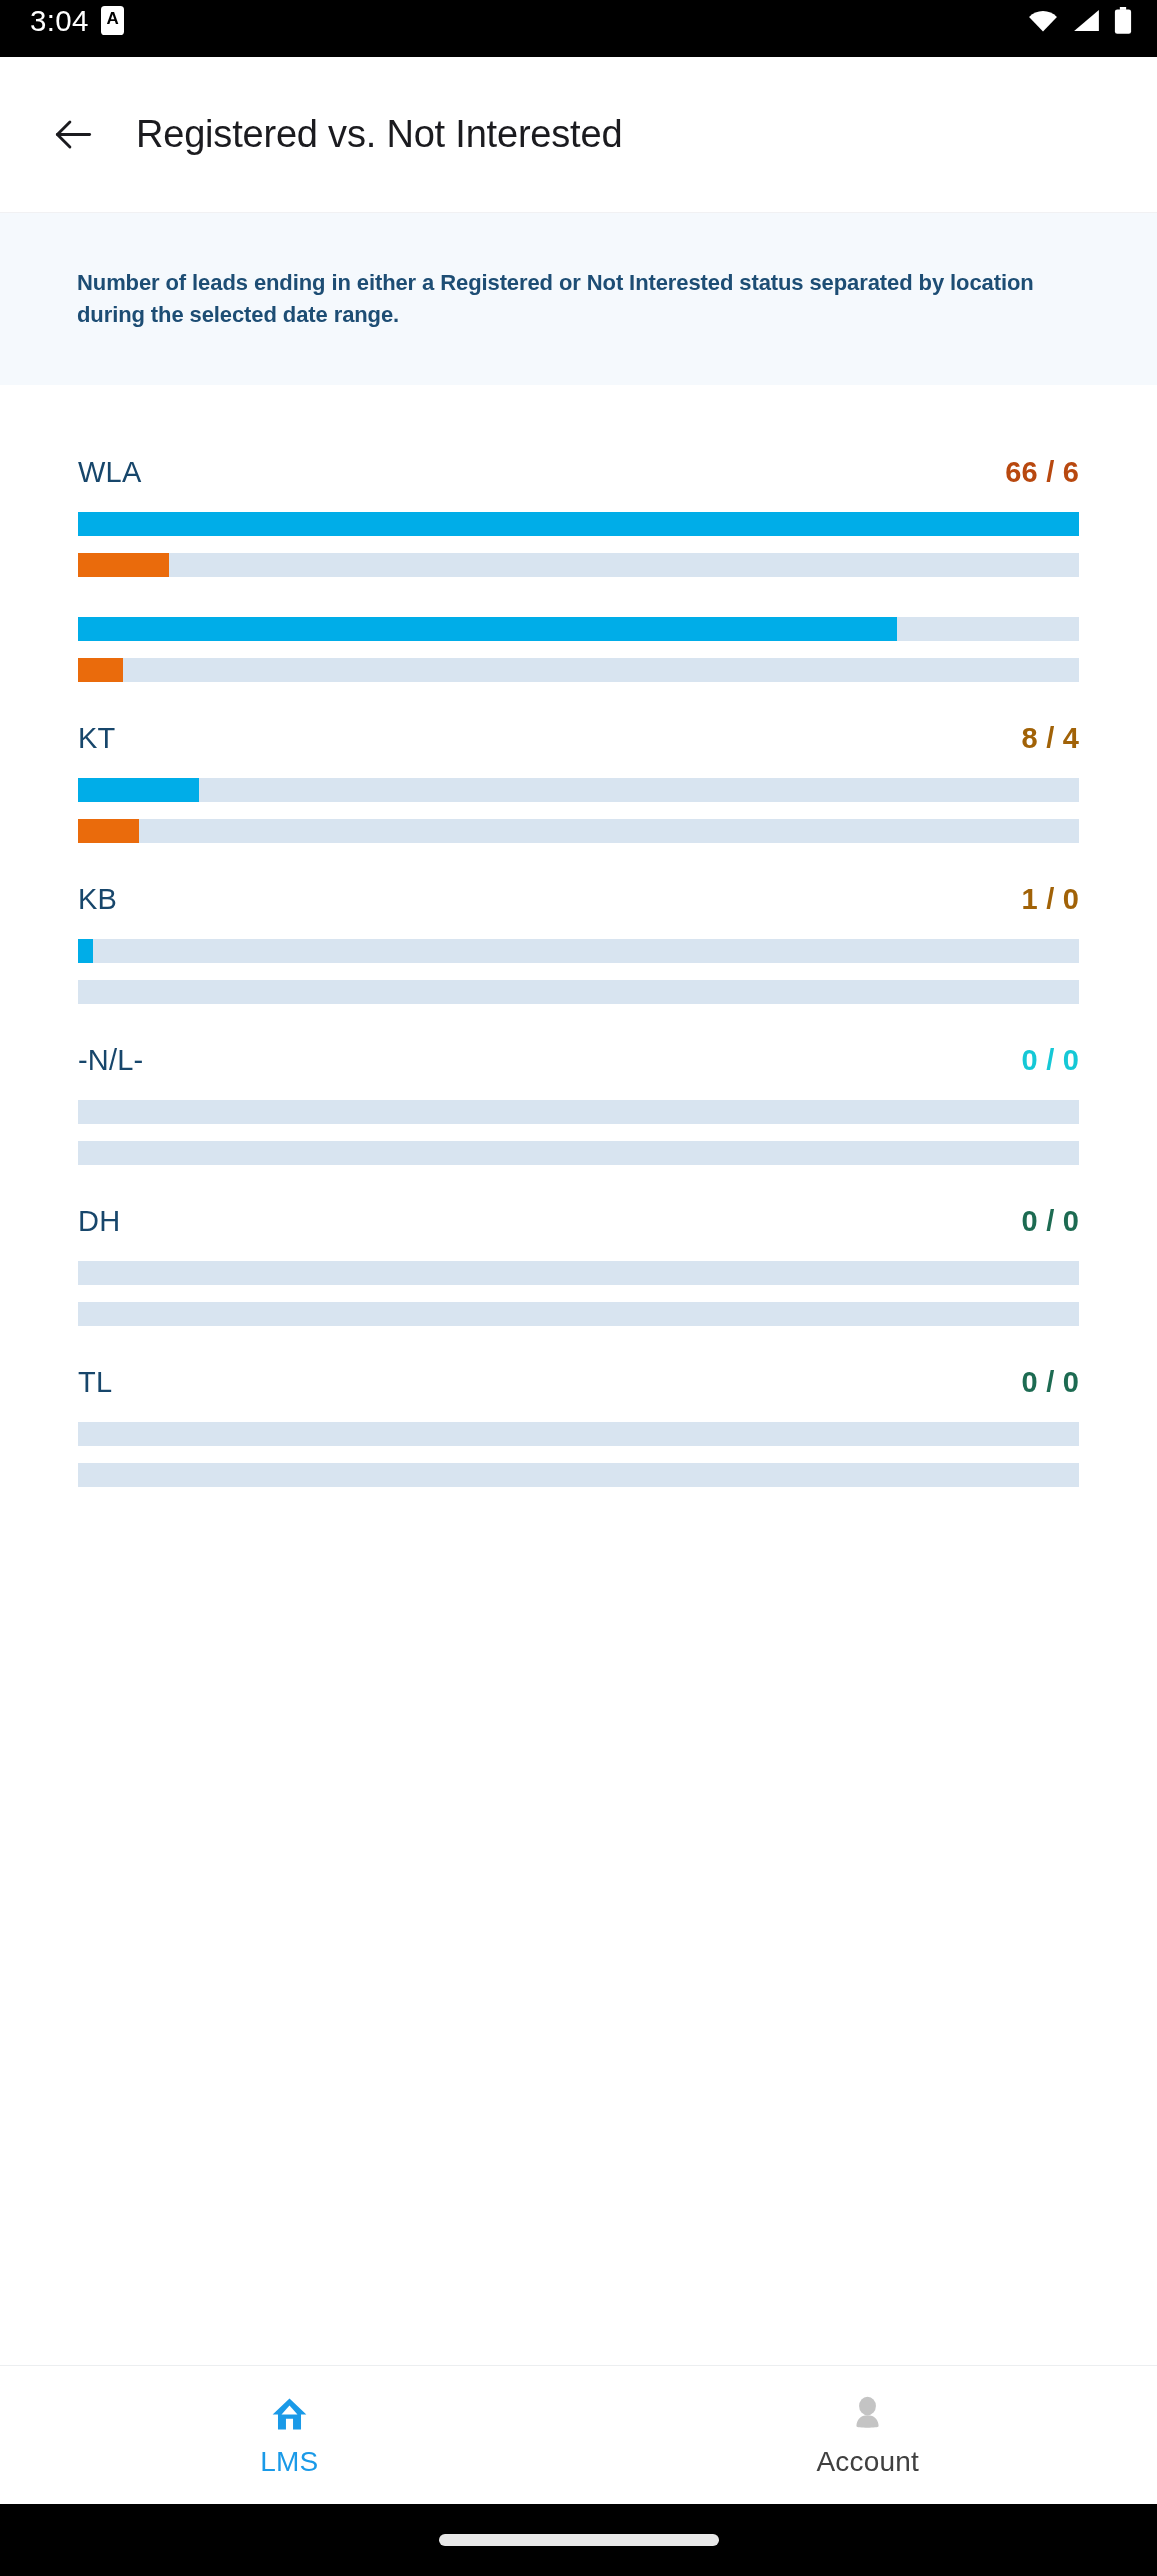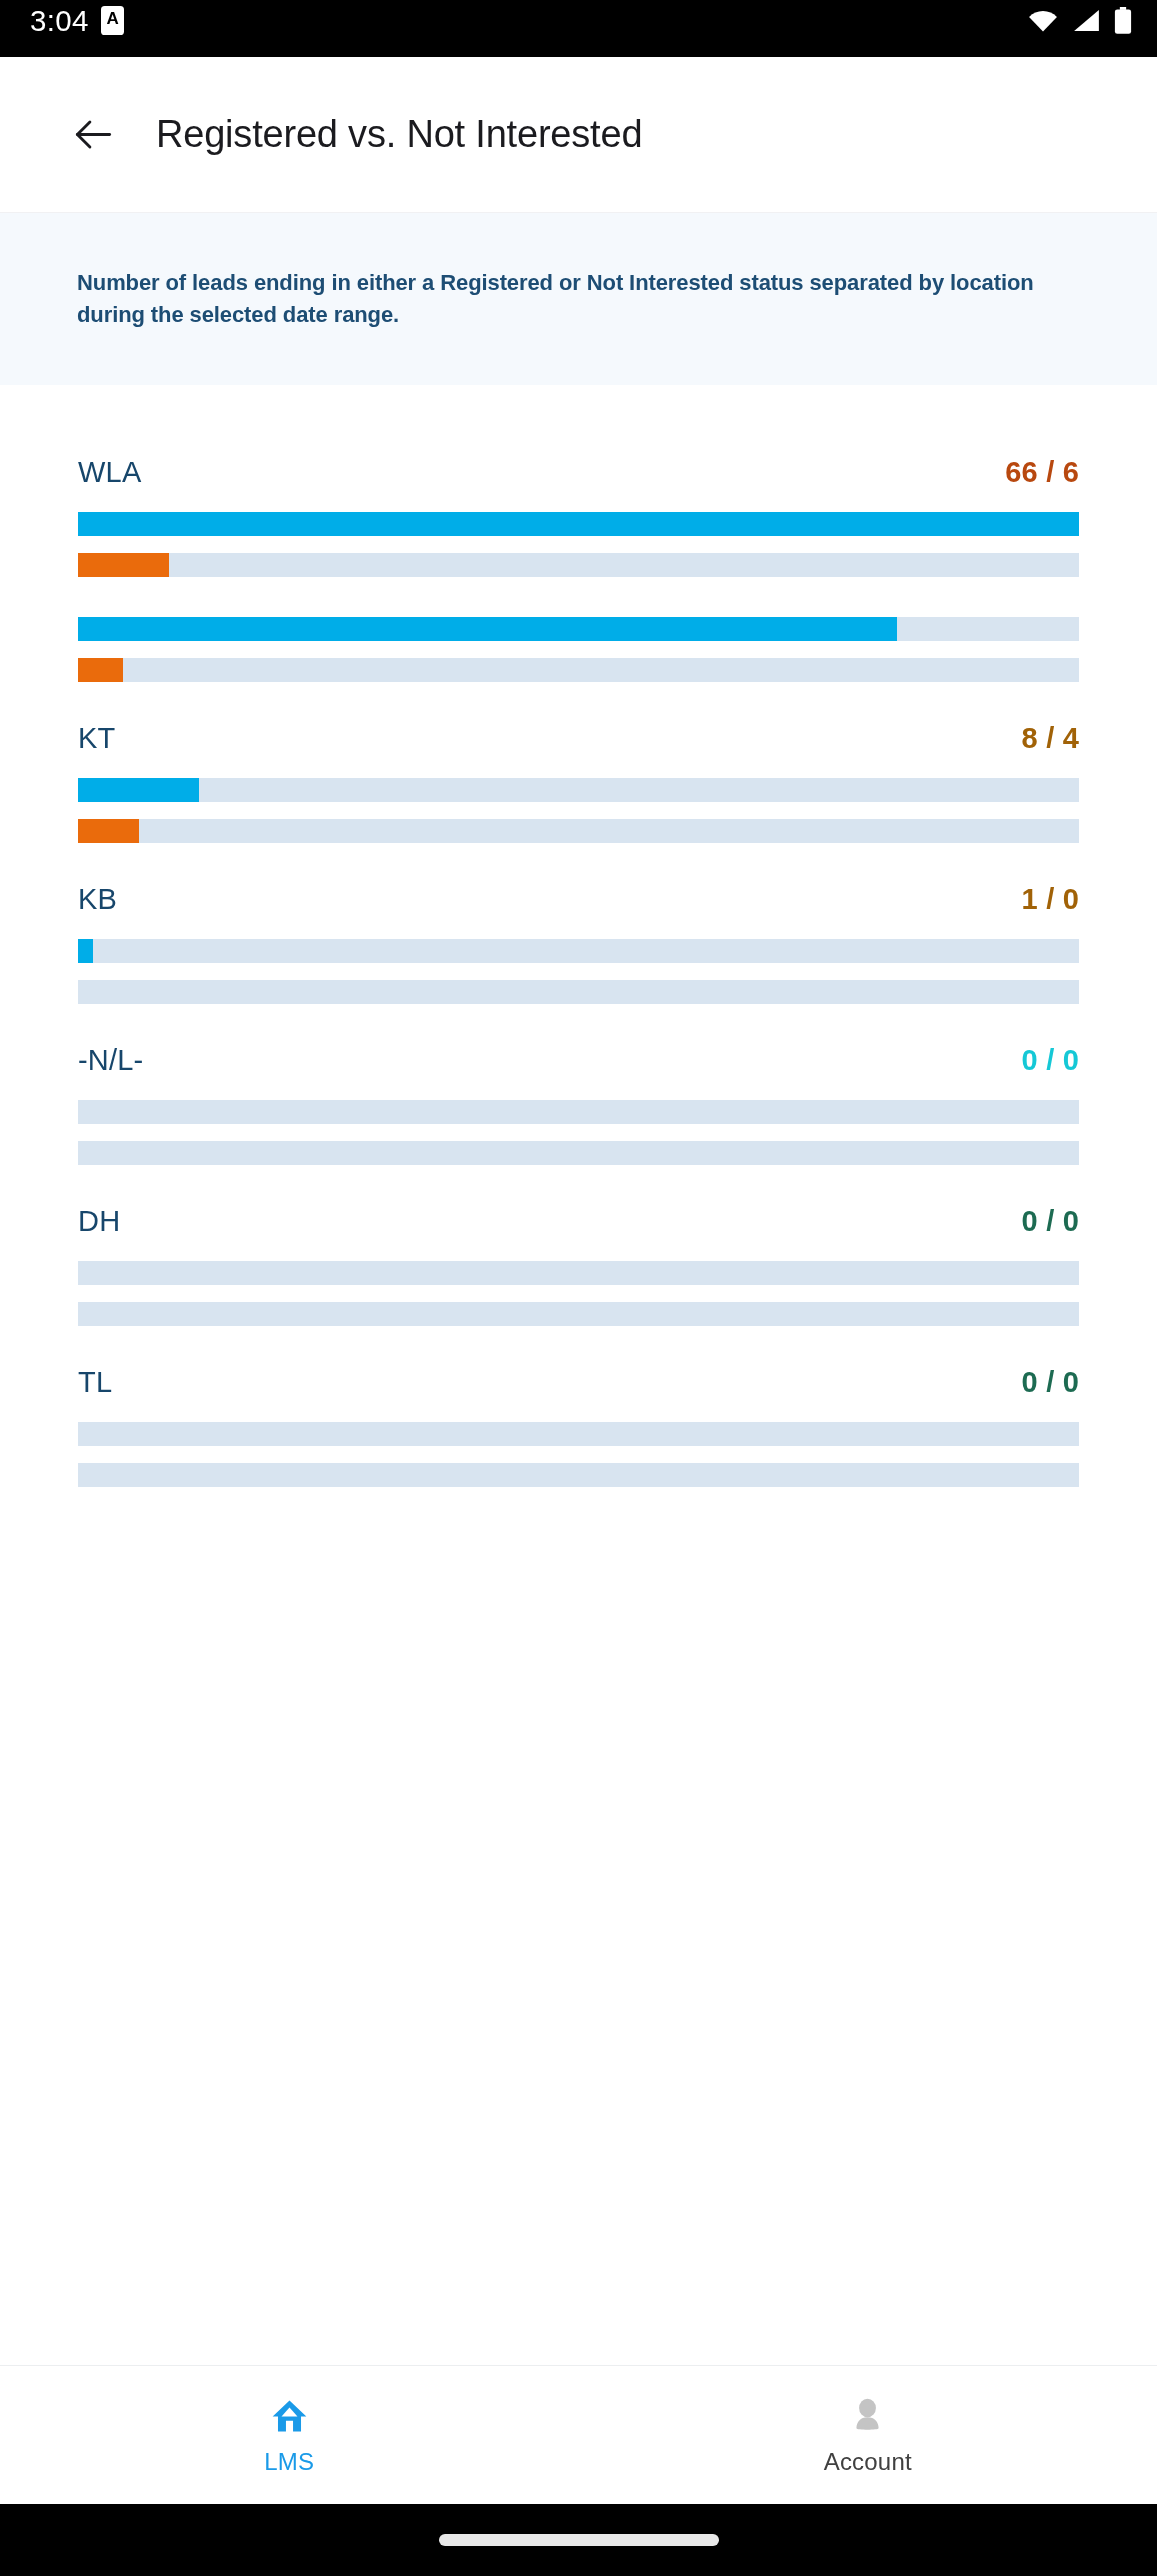--- a/index.html
+++ b/index.html
@@ -52,21 +52,21 @@
   .ic-wifi { width:30px; height:23px; display:block; }
   .ic-signal { width:29px; height:23px; display:block; }
   .ic-batt { width:18px; height:27px; display:block; }
 
   
   .appbar {
     height:156px;
     background:#ffffff;
     display:flex;
     align-items:center;
-    padding-left:56px;
+    padding-left:36px;
     flex:0 0 auto;
     border-bottom:0.9px solid #f1f1f3;
   }
   .back-btn {
     width:75px; height:75px;
     display:flex;
     align-items:center;
     justify-content:center;
     cursor:pointer;
     flex:0 0 auto;
@@ -153,21 +153,21 @@
     flex:1 1 0;
     display:flex;
     flex-direction:column;
     align-items:center;
     justify-content:center;
     gap:14.3px;
     cursor:pointer;
   }
   .nav-icon { width:39px; height:39px; display:block; }
   .nav-label {
-    font-size:24px;
+    font-size:28px;
     letter-spacing:0.2px;
     line-height:1;
   }
   .nav-item.active .nav-label { color:#1a9ae8; }
   .nav-item.inactive .nav-label { color:#404040; }
 
   
   .gesturebar {
     flex:0 0 auto;
     height:72px;

